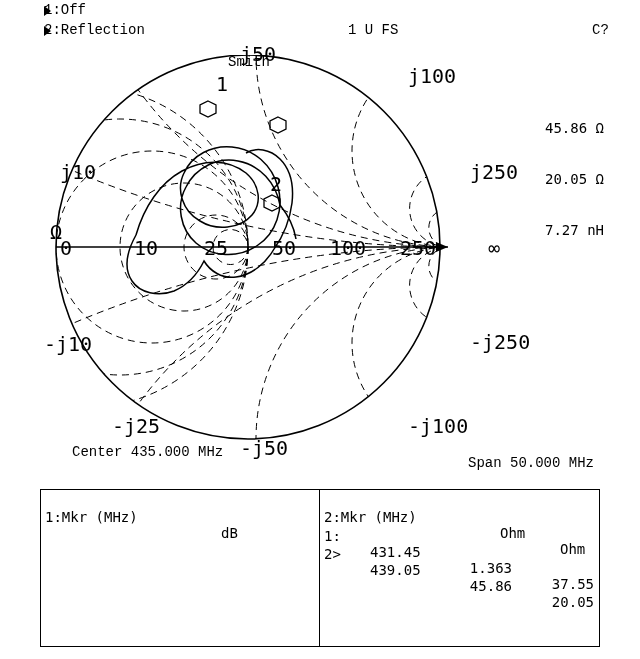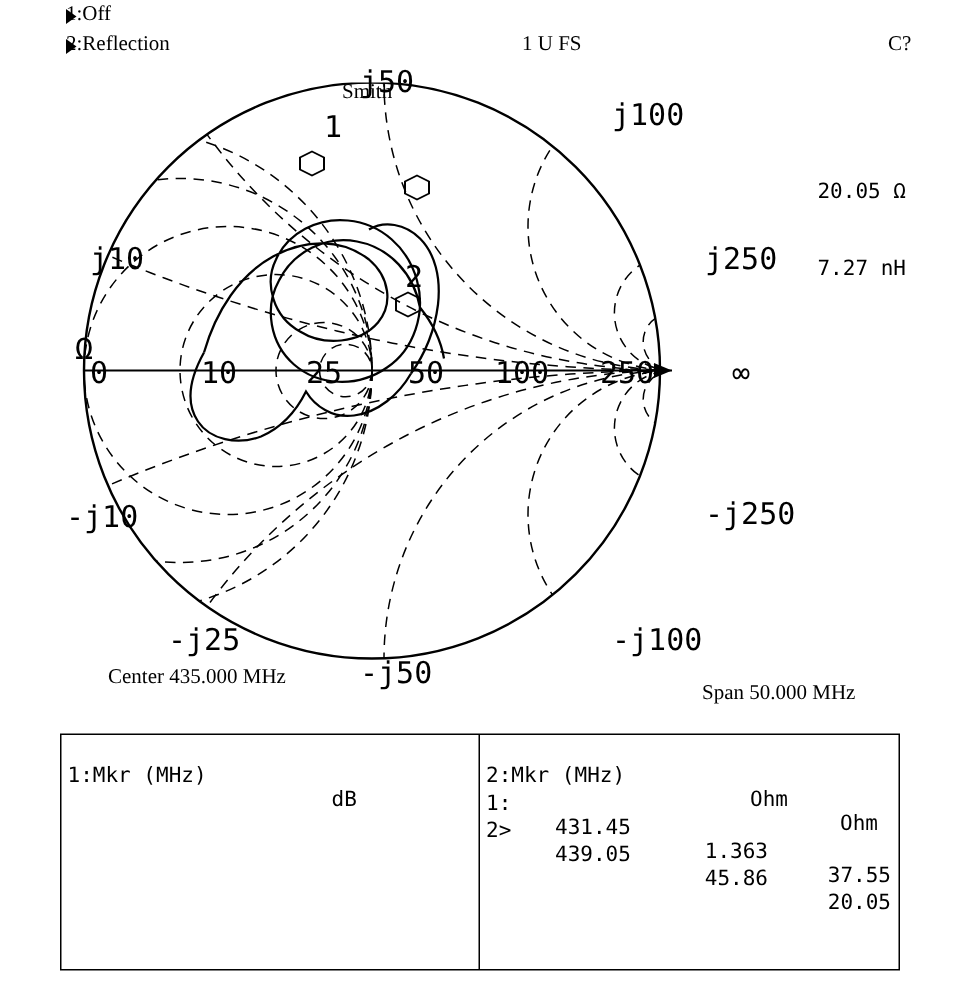--- a/index.html
+++ b/index.html
@@ -17,21 +17,21 @@
   }
   #screen {
     position: absolute;
     left: 0; top: 0;
     width: 640px;
     height: 659px;
   }
   .txt {
     position: absolute;
     white-space: pre;
-    font-family: Liberation Serif, serif;
+    font-family: Liberation Mono, monospace;
     font-size: 14px;
     line-height: 16px;
     letter-spacing: 0px;
   }
   
   #trace1-row { left: 44px; top: 2px; }
   #trace2-row { left: 44px; top: 22px; }
   .marker-tri {
     position: absolute;
     width: 0; height: 0;
@@ -126,20 +126,21 @@
   <div class="txt" id="trace1-row">1:Off</div>
 
   <div class="marker-tri" id="tri2"></div>
   <div class="txt" id="trace2-row">2:Reflection</div>
   <div class="txt" id="fmt-label">Smith</div>
   <div class="txt" id="scale-label">1 U FS</div>
   <div class="txt" id="corr-label">C?</div>
 
 
   <div id="mkr-readout">
+    <div style="text-align:right; width:200px;">45.86 Ω</div>
     <div style="text-align:right; width:200px;">20.05 Ω</div>
     <div style="text-align:right; width:200px;">7.27 nH</div>
   </div>
 
   <svg id="chart-svg" width="520" height="400" viewBox="0 0 520 400">
     <defs>
       <clipPath id="smithclip">
         <circle cx="208" cy="192" r="192"></circle>
       </clipPath>
     </defs>

